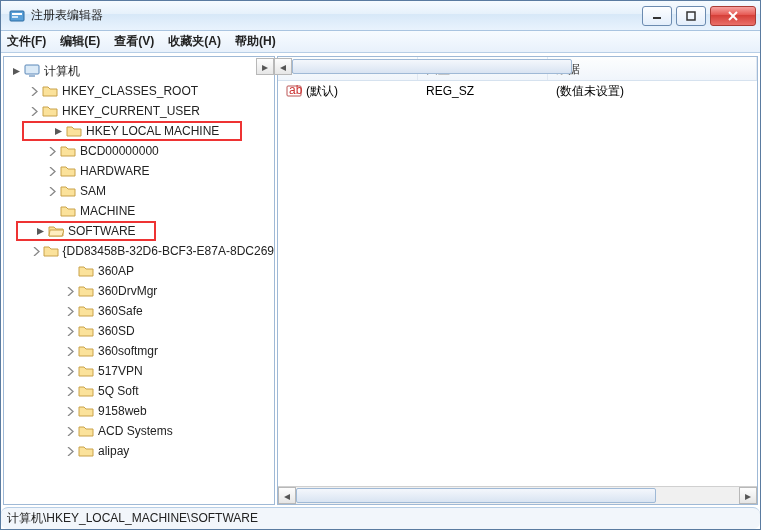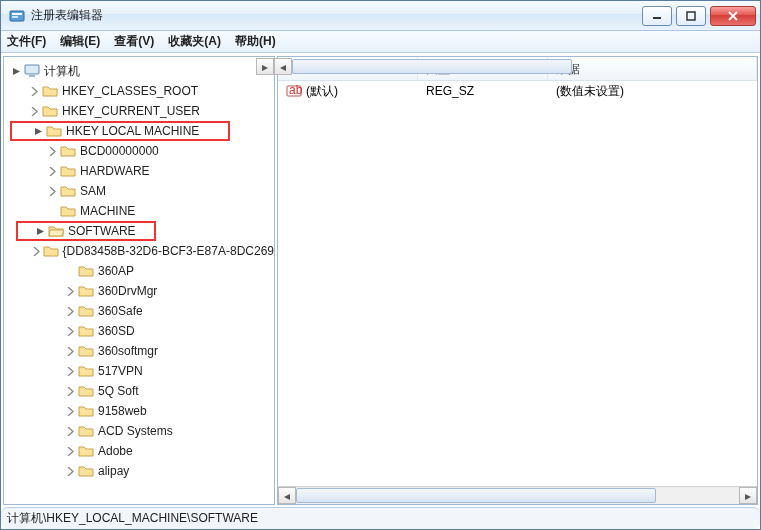--- a/index.html
+++ b/index.html
@@ -120,21 +120,21 @@
               <svg viewBox="0 0 9 9">
                 <path d="M2 0 L7 4.5 L2 9" fill="none" stroke="#888" stroke-width="1.3"></path>
               </svg>
             </span>
           <span class="ficon"><svg viewBox="0 0 16 16">
                 <path d="M1 4 L6 4 L8 6 L15 6 L15 13 L1 13 Z" fill="#fbe29b" stroke="#c9a24a"></path>
               </svg></span>
           <span class="tree-label">HKEY_CURRENT_USER</span>
         </div>
 
-        <div class="tree-row highlight" style="width:220px;margin-left:6px;padding-left:4px">
+        <div class="tree-row highlight" style="width:220px;margin-left:18px;padding-left:12px">
           <span class="spacer" style="width:18px"></span>
           <span class="expander">
               <svg viewBox="0 0 9 9">
                 <path d="M1 1 L8 4.5 L1 8 Z" fill="#595959"></path>
               </svg>
             </span>
           <span class="ficon"><svg viewBox="0 0 16 16">
                 <path d="M1 4 L6 4 L8 6 L15 6 L15 13 L1 13 Z" fill="#fbe29b" stroke="#c9a24a"></path>
               </svg></span>
           <span class="tree-label">HKEY LOCAL MACHINE</span>
@@ -309,32 +309,20 @@
             <span class="spacer" style="width:60px"></span>
             <span class="expander">
               <svg viewBox="0 0 9 9">
                 <path d="M2 0 L7 4.5 L2 9" fill="none" stroke="#888" stroke-width="1.3"></path>
               </svg>
             </span>
             <span class="ficon"><svg viewBox="0 0 16 16">
                 <path d="M1 4 L6 4 L8 6 L15 6 L15 13 L1 13 Z" fill="#fbe29b" stroke="#c9a24a"></path>
               </svg></span>
             <span class="tree-label">ACD Systems</span>
-          </div>
-        <div class="tree-row">
-            <span class="spacer" style="width:60px"></span>
-            <span class="expander">
-              <svg viewBox="0 0 9 9">
-                <path d="M2 0 L7 4.5 L2 9" fill="none" stroke="#888" stroke-width="1.3"></path>
-              </svg>
-            </span>
-            <span class="ficon"><svg viewBox="0 0 16 16">
-                <path d="M1 4 L6 4 L8 6 L15 6 L15 13 L1 13 Z" fill="#fbe29b" stroke="#c9a24a"></path>
-              </svg></span>
-            <span class="tree-label">Adobe</span>
           </div>
         <div class="tree-row">
             <span class="spacer" style="width:60px"></span>
             <span class="expander">
               <svg viewBox="0 0 9 9">
                 <path d="M2 0 L7 4.5 L2 9" fill="none" stroke="#888" stroke-width="1.3"></path>
               </svg>
             </span>
             <span class="ficon"><svg viewBox="0 0 16 16">
                 <path d="M1 4 L6 4 L8 6 L15 6 L15 13 L1 13 Z" fill="#fbe29b" stroke="#c9a24a"></path>

